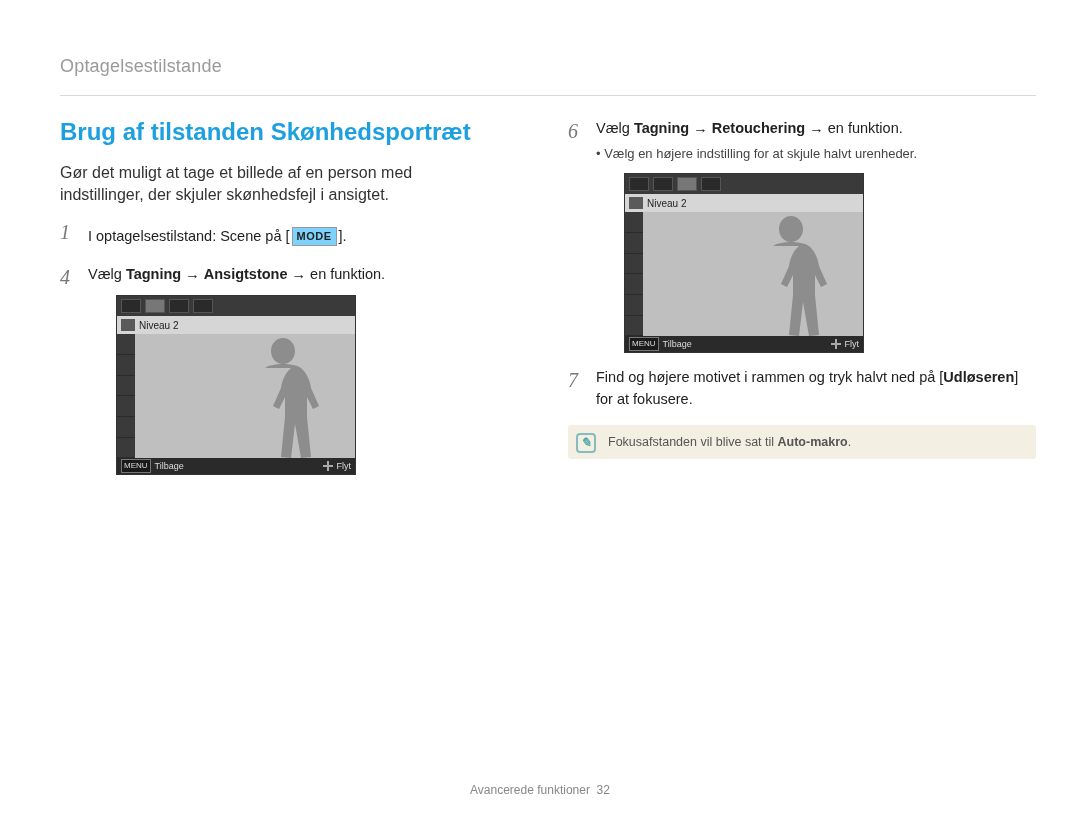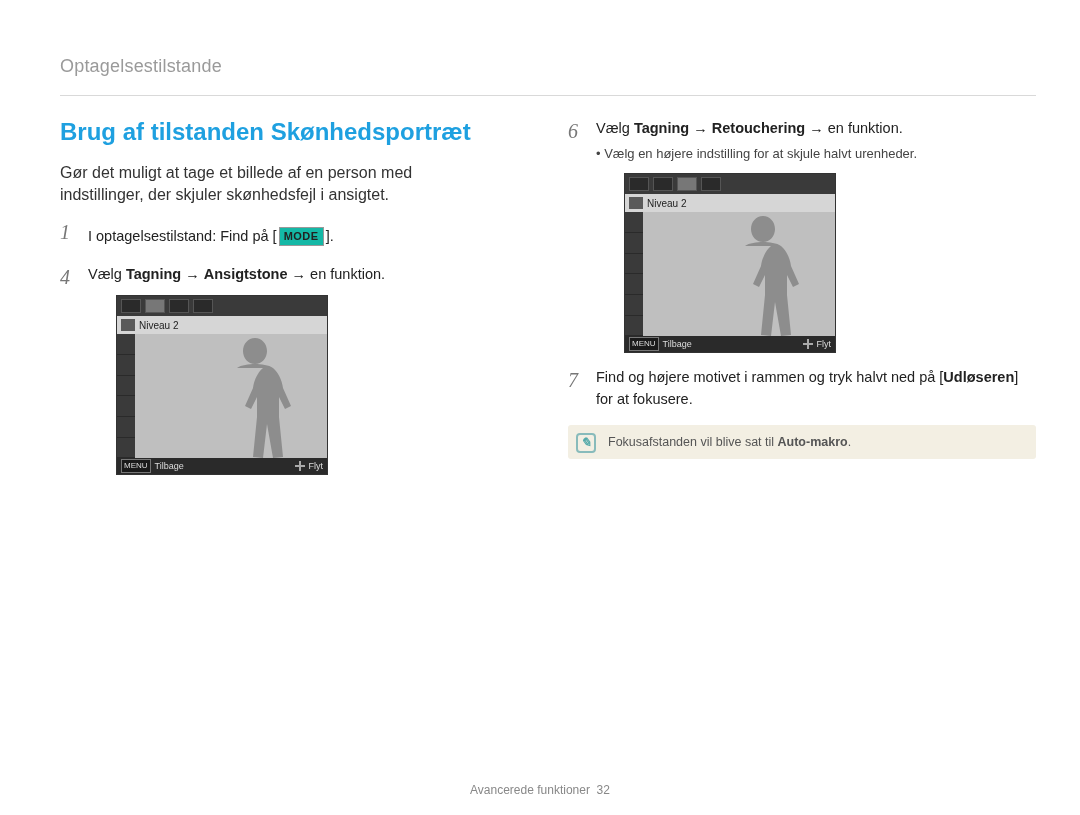--- a/index.html
+++ b/index.html
@@ -9,24 +9,24 @@
   .hr { border: none; border-top: 1px solid #d9d9d9; margin-bottom: 22px; }
   .cols { display: flex; gap: 40px; }
   .col { flex: 1 1 0; min-width: 0; }
   .h1 { color: #1ea0e0; font-size: 24px; font-weight: 700; margin-bottom: 16px; }
   .intro { font-size: 16px; color: #333; line-height: 1.35; margin-bottom: 14px; max-width: 430px; }
   ol.steps { list-style: none; counter-reset: step; }
   ol.steps > li { position: relative; padding-left: 28px; margin-bottom: 10px; font-size: 14.5px; line-height: 1.5; color: #222; }
   ol.steps > li::before { content: attr(data-num); position: absolute; left: 0; top: -2px; font-size: 20px; font-style: italic; font-weight: 300; color: #777; font-family: Georgia, 'Times New Roman', serif; }
   .sub { font-size: 13px; color: #444; margin-top: 4px; }
   .sub::before { content: "• "; }
-  .btnbox { display: inline-block; border: 1px solid #999; padding: 0 4px; margin: 8px 2px; font-size: 11px; font-weight: bold; vertical-align: 1px; background: #14b8a6; letter-spacing: 0.5px; }
+  .btnbox { display: inline-block; border: 1px solid #999; padding: 0 4px; margin: 8px 2px; font-size: 11px; font-weight: bold; vertical-align: 1px; background: #7dd3fc; letter-spacing: 0.5px; }
   b { font-weight: bold; }
   .screenshot {
-    width: 212px; height: 180px; background: #22c55e; margin: 10px 0 14px 28px; position: relative;
+    width: 240px; height: 180px; background: #22c55e; margin: 10px 0 14px 28px; position: relative;
     border: 1px solid #333;
   }
   .ss-top { height: 20px; background: #3a3a3a; display:flex; align-items:center; padding-left:4px; gap:4px; }
   .ss-top .chip { width:20px; height:14px; background:#2a2a2a; border:1px solid #555; }
   .ss-top .chip.on { background:#777; }
   .ss-row2 { height: 18px; background:#d6d6d6; display:flex; align-items:center; padding-left:4px; gap:4px; font-size:10px; }
   .ss-row2 .ic { width:14px; height:12px; background:#5a5a5a; }
   .ss-body { position: absolute; top:38px; left:0; right:0; bottom:16px; background:#bfbfbf; overflow:hidden; }
   .ss-side { position:absolute; left:0; top:0; bottom:0; width:18px; background:#3a3a3a; display:flex; flex-direction:column; }
   .ss-side .sic { flex:1; border-bottom:1px solid #2a2a2a; }
@@ -56,21 +56,21 @@
   <hr class="hr">
 
   <div class="cols">
 
     <div class="col">
       <div class="h1">Brug af tilstanden Skønhedsportræt</div>
       <div class="intro">Gør det muligt at tage et billede af en person med indstillinger, der skjuler skønhedsfejl i ansigtet.</div>
 
       <ol class="steps">
         <li data-num="1">
-          <span>I optagelsestilstand: Find på [</span><span class="btnbox">MODE</span><span>].</span>
+          <span>I optagelsestilstand: Scene på [</span><span class="btnbox">MODE</span><span>].</span>
         </li>
         <li data-num="4">
           <span>Vælg </span><b>Tagning</b><span> → </span><b>Ansigtstone</b><span> → en funktion.</span>
 
           
           <div class="screenshot">
             <div class="ss-top">
               <div class="chip"></div>
               <div class="chip on"></div>
               <div class="chip"></div>

